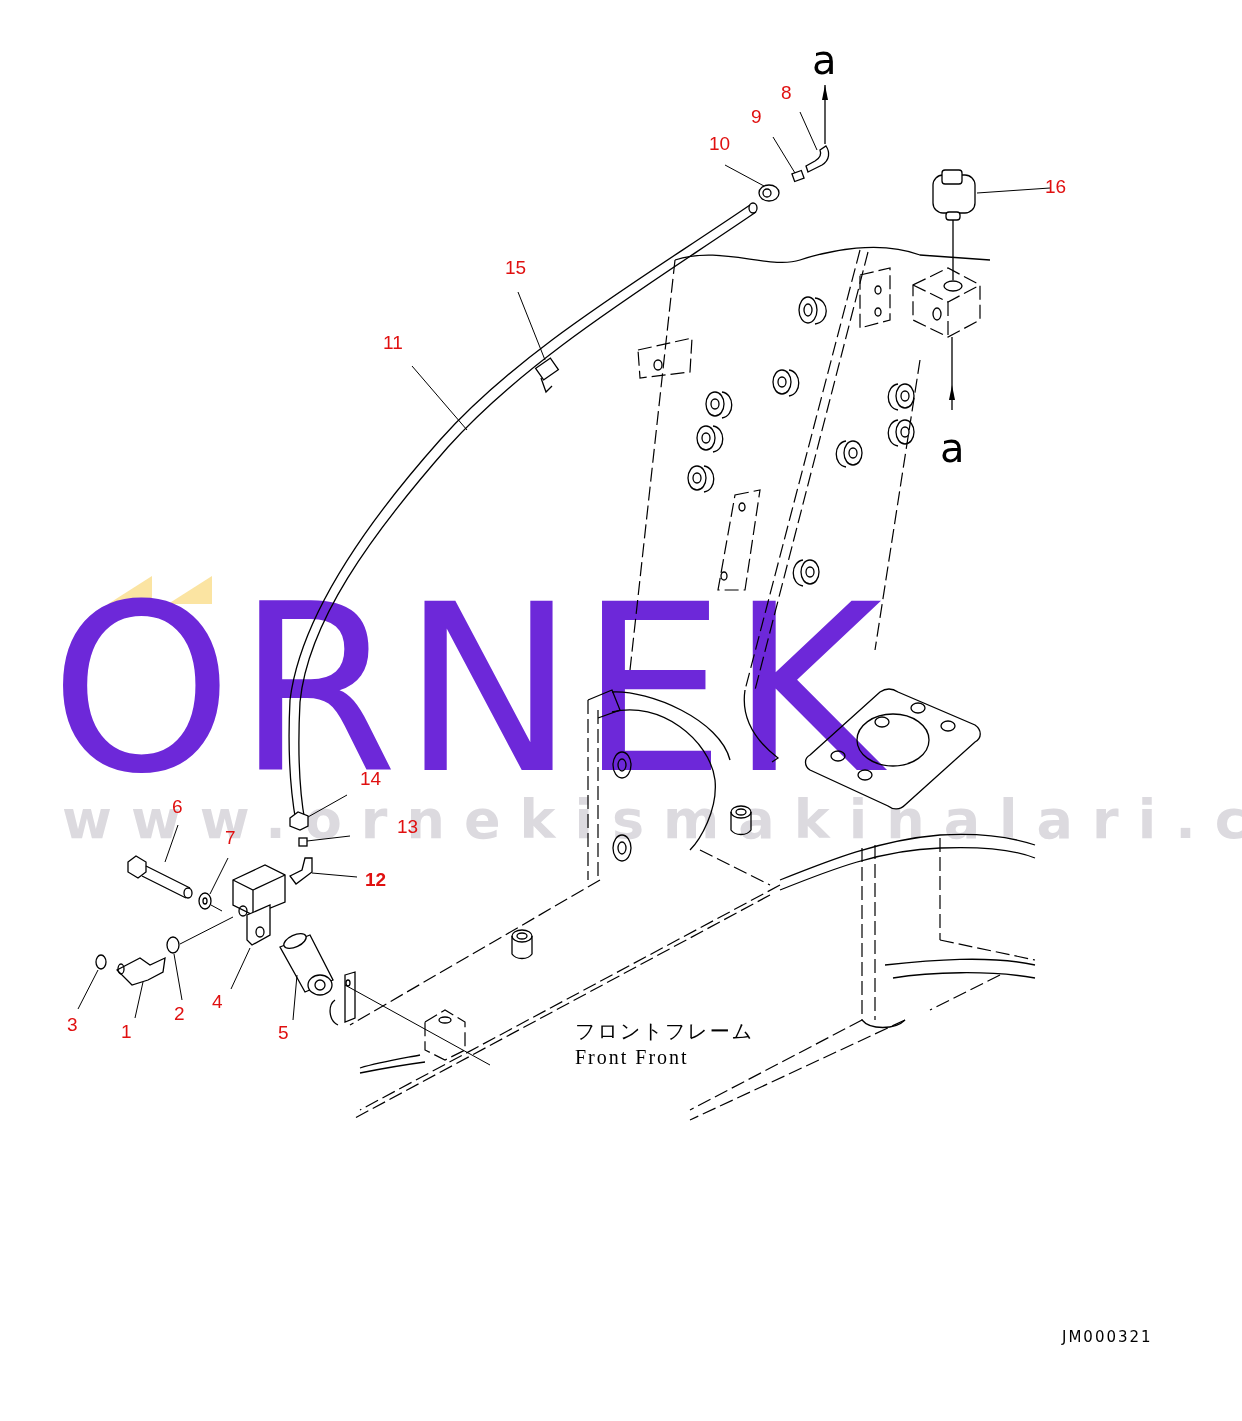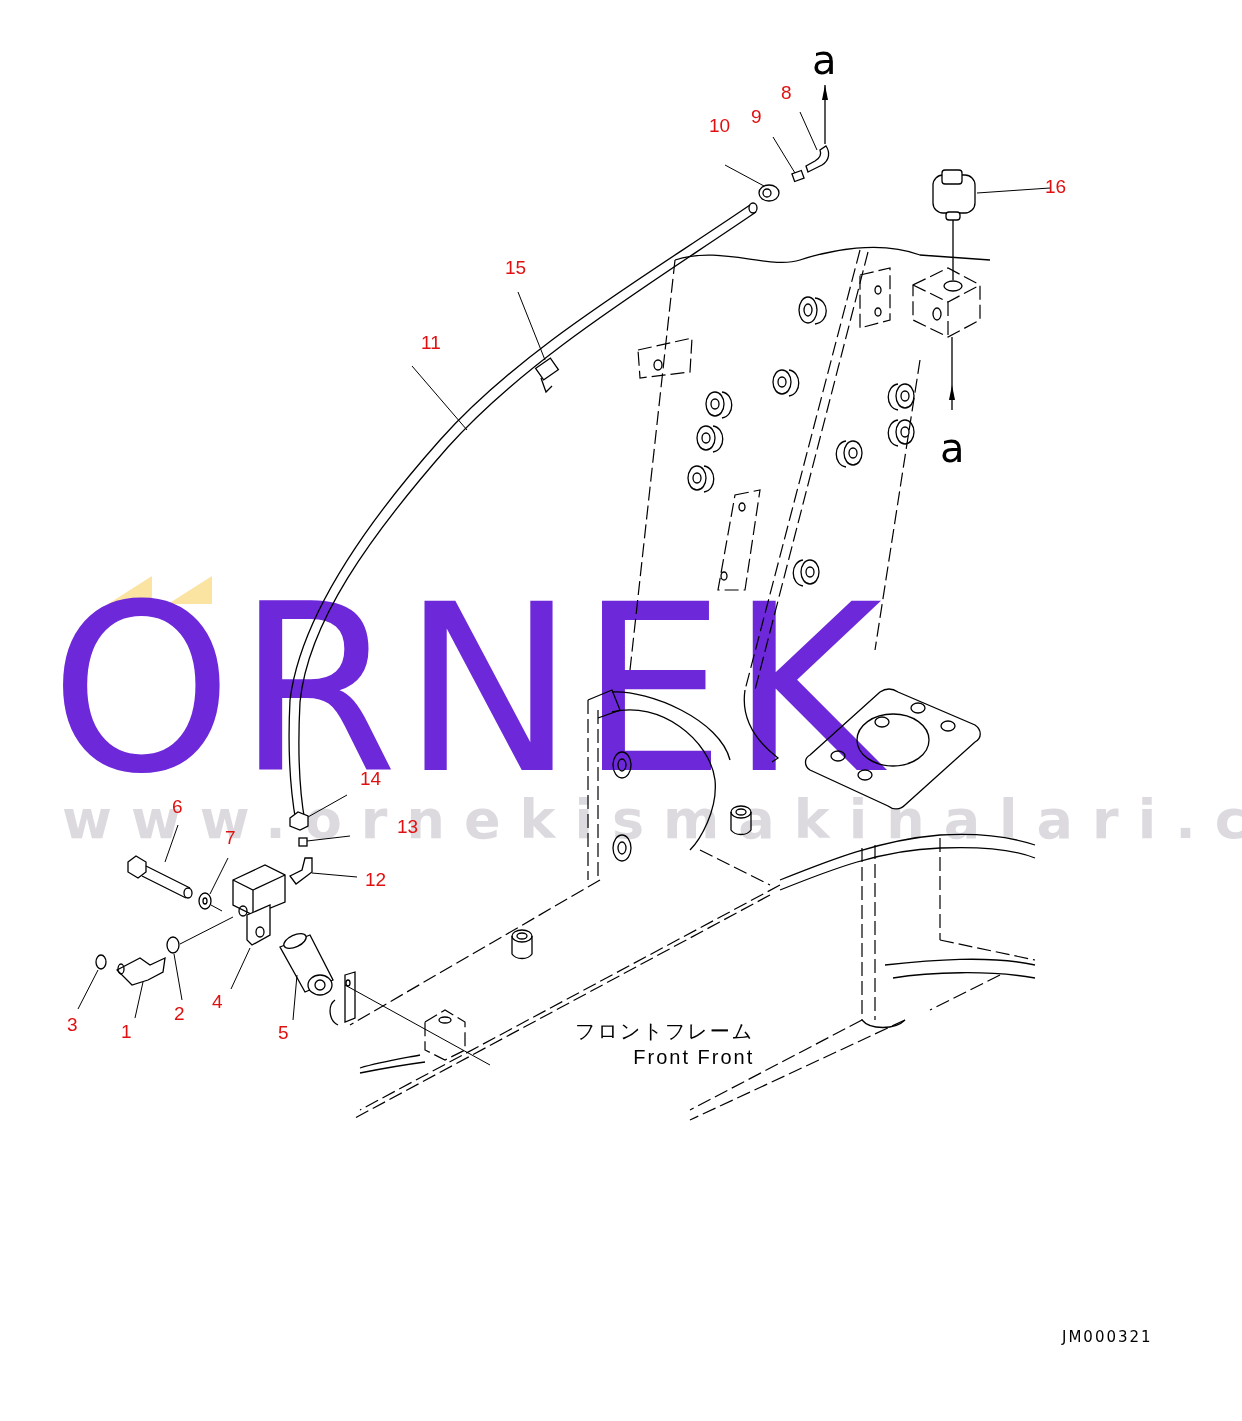--- a/index.html
+++ b/index.html
@@ -3,21 +3,21 @@
 <meta charset="utf-8">
 <style>
   html,body{margin:0;padding:0;background:#fff;}
   body{width:1242px;height:1421px;position:relative;overflow:hidden;font-family:"Liberation Sans",sans-serif;}
   #canvas{position:absolute;left:0;top:0;width:1242px;height:1421px;}
   .wm-big{position:absolute;left:50px;top:600px;width:1150px;height:180px;font-family:"DejaVu Sans",sans-serif;font-weight:normal;font-size:232px;line-height:180px;color:#6d28d9;letter-spacing:4px;white-space:nowrap;}
   .wm-url{position:absolute;left:62px;top:790px;font-family:"DejaVu Sans",sans-serif;font-weight:bold;font-size:54px;line-height:60px;color:#dcdadf;letter-spacing:19px;white-space:nowrap;}
   .wm-accent{position:absolute;top:576px;width:0;height:0;border-left:44px solid transparent;border-bottom:28px solid #fbe4a2;}
   .callout{position:absolute;color:#e01010;font-size:19px;line-height:20px;font-family:"Liberation Sans",sans-serif;}
   .ref-a{position:absolute;color:#000;font-size:40px;line-height:40px;font-family:"DejaVu Sans",sans-serif;}
-  .frame-label{position:absolute;left:575px;top:1018px;color:#000;font-family:Liberation Sans, sans-serif;font-size:20px;line-height:26px;letter-spacing:2px;text-align:right;}
+  .frame-label{position:absolute;left:575px;top:1018px;color:#000;font-family:Liberation Serif, serif;font-size:20px;line-height:26px;letter-spacing:2px;text-align:left;}
   .drawing-id{position:absolute;left:1062px;top:1328px;color:#000000;font-family:"DejaVu Sans",sans-serif;font-size:15px;letter-spacing:2px;}
   svg .s{fill:none;stroke:#000;stroke-width:1.3;}
   svg .d{fill:none;stroke:#000;stroke-width:1.2;stroke-dasharray:14 5;}
   svg .w{fill:#fff;stroke:#000;stroke-width:1.3;}
   svg .l{fill:none;stroke:#000;stroke-width:1;}
 </style>
 </head>
 <body>
 
 <div class="wm-accent" style="left:108px;"></div>
@@ -229,23 +229,23 @@
 
 <div class="callout" style="left:121px;top:1022px;">1</div>
 <div class="callout" style="left:174px;top:1004px;">2</div>
 <div class="callout" style="left:67px;top:1015px;">3</div>
 <div class="callout" style="left:212px;top:992px;">4</div>
 <div class="callout" style="left:278px;top:1023px;">5</div>
 <div class="callout" style="left:172px;top:797px;">6</div>
 <div class="callout" style="left:225px;top:828px;">7</div>
 <div class="callout" style="left:781px;top:83px;">8</div>
 <div class="callout" style="left:751px;top:107px;">9</div>
-<div class="callout" style="left:709px;top:116px;">10</div>
-<div class="callout" style="left:383px;top:333px;margin-left:38px;">11</div>
-<div class="callout" style="left:365px;top:870px;">12</div>
+<div class="callout" style="left:709px;top:134px;">10</div>
+<div class="callout" style="left:383px;top:333px;">11</div>
+<div class="callout" style="left:365px;top:870px;font-weight:bold;">12</div>
 <div class="callout" style="left:355px;top:817px;margin-left:42px;">13</div>
 <div class="callout" style="left:360px;top:769px;">14</div>
 <div class="callout" style="left:497px;top:258px;margin-left:8px;">15</div>
 <div class="callout" style="left:1045px;top:177px;">16</div>
 
 <div class="frame-label">
   <div>フロントフレーム</div>
   <div>Front Front</div>
 </div>
 

